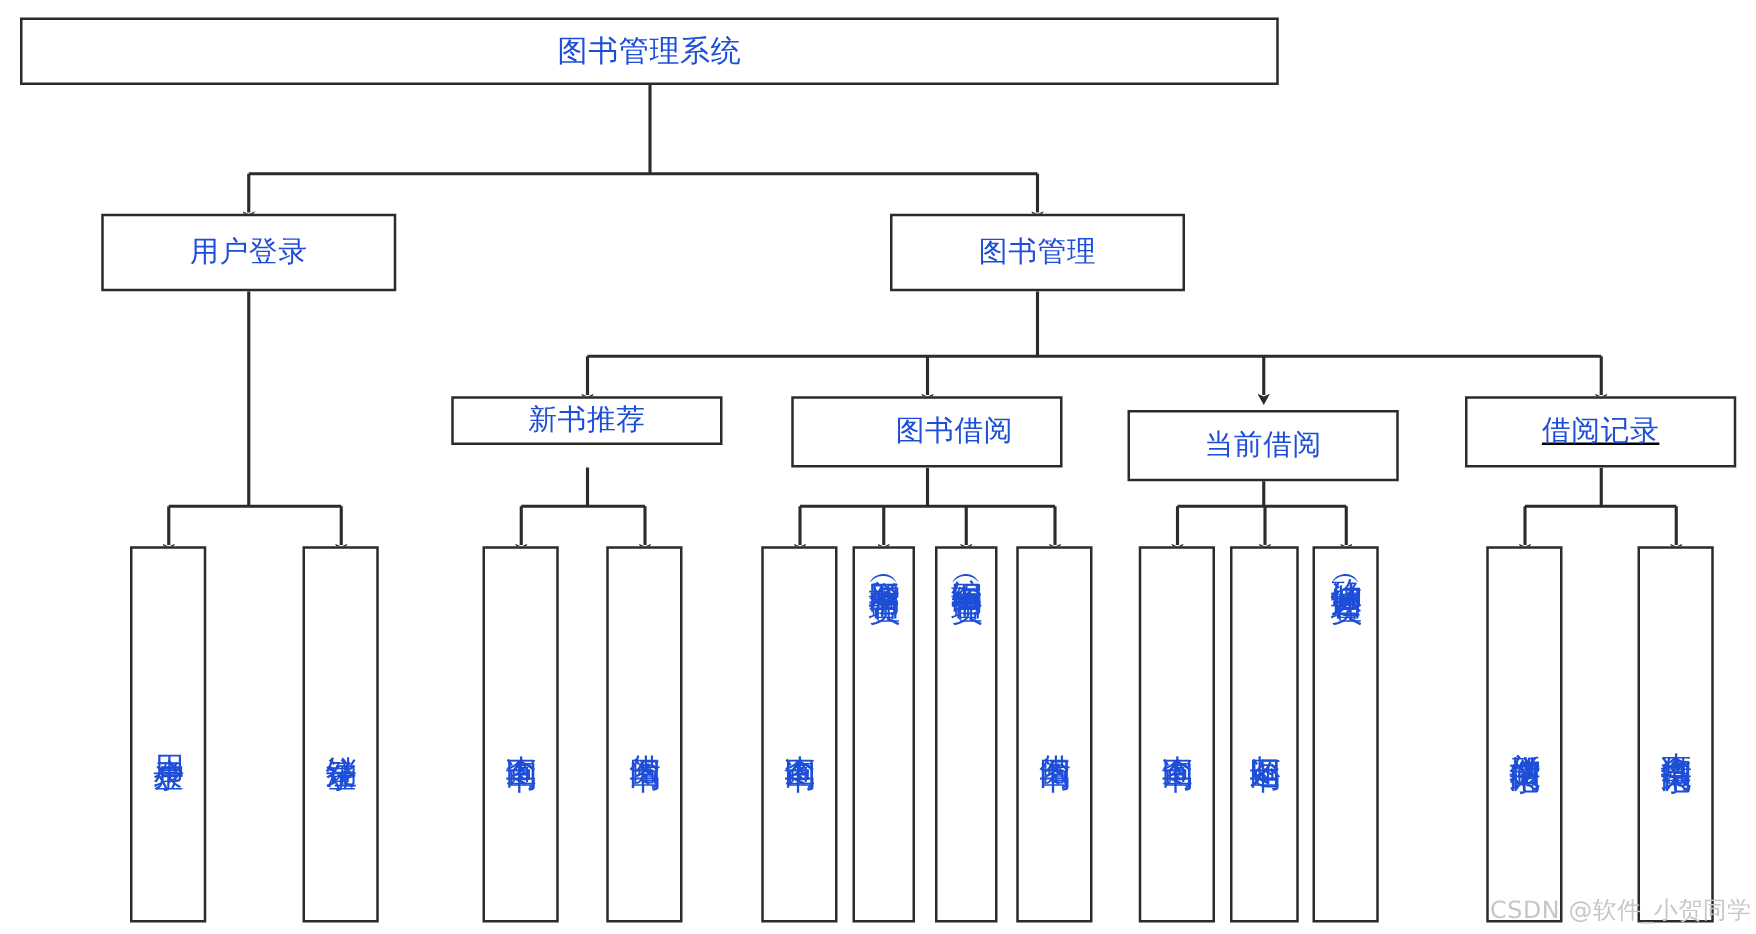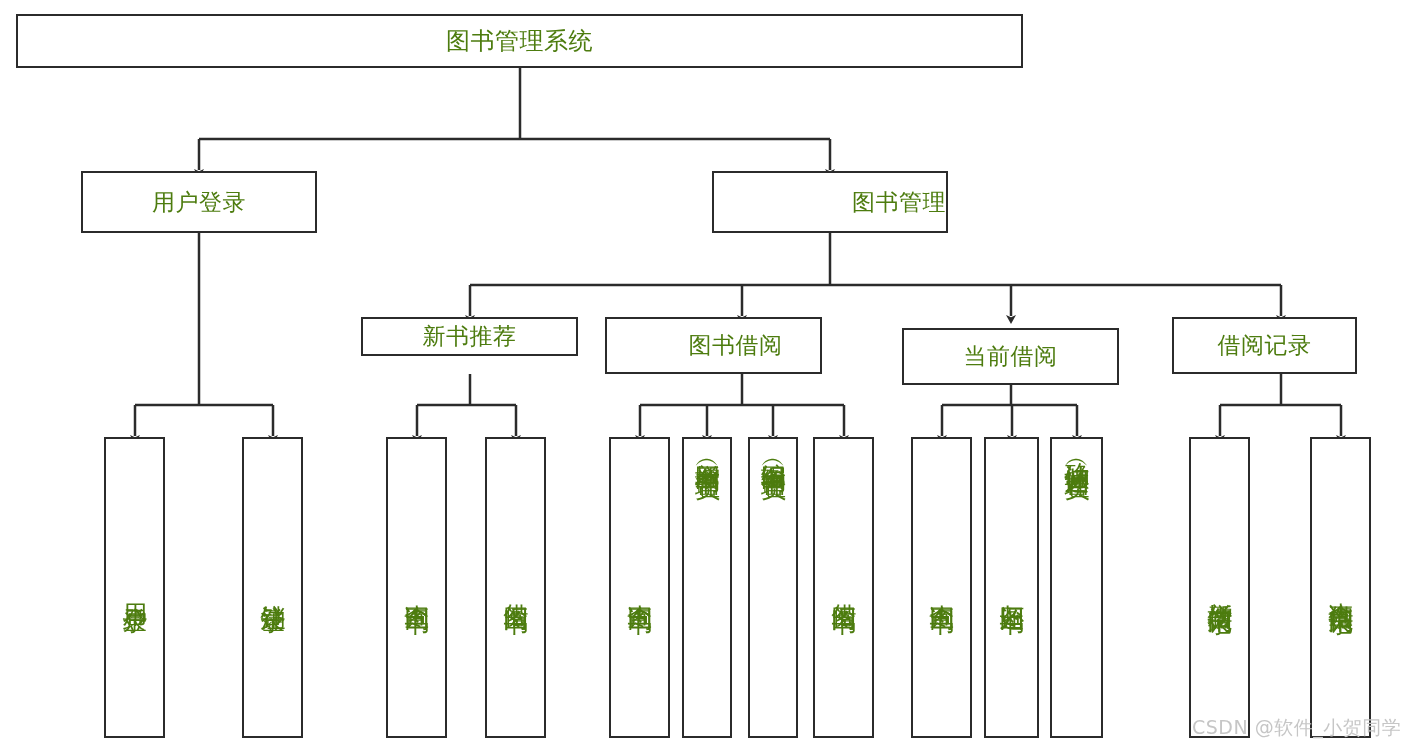--- a/index.html
+++ b/index.html
@@ -31,21 +31,21 @@
     position: absolute;
     box-sizing: border-box;
     background: #ffffff;
     border: 2.5px solid #2b2b2b;
     display: flex;
     align-items: center;
     justify-content: center;
     overflow: hidden;
   }
   .node-label {
-    color: #4d7c0f;
+    color: #1d4ed8;
     text-align: center;
     line-height: 1.0;
     white-space: nowrap;
   }
   .node.horizontal .node-label {
     font-size: 23px;
     letter-spacing: 0.5px;
   }
   .node.root .node-label {
     font-size: 24px;
@@ -123,33 +123,33 @@
         <path d="M1341,405 L1341,436" marker-end="url(#arrow)"></path>
       </g>
   </svg>
   <div id="node-layer">
       <div class="node horizontal root" style="left: 16px; top: 14px; width: 1007px; height: 54px;">
         <span class="node-label">图书管理系统</span>
       </div>
       <div class="node horizontal" style="left: 81px; top: 171px; width: 236px; height: 62px;">
         <span class="node-label">用户登录</span>
       </div>
-      <div class="node horizontal" style="left: 712px; top: 171px; width: 236px; height: 62px; justify-content: flex-end;">
+      <div class="node horizontal" style="left: 712px; top: 171px; width: 236px; height: 62px;">
         <span class="node-label">图书管理</span>
       </div>
       <div class="node horizontal" style="left: 361px; top: 317px; width: 217px; height: 39px;">
         <span class="node-label">新书推荐</span>
       </div>
-      <div class="node horizontal" style="left: 605px; top: 317px; width: 217px; height: 57px; padding-left: 44px;">
+      <div class="node horizontal" style="left: 633px; top: 317px; width: 217px; height: 57px; padding-left: 44px;">
         <span class="node-label">图书借阅</span>
       </div>
       <div class="node horizontal" style="left: 902px; top: 328px; width: 217px; height: 57px;">
         <span class="node-label">当前借阅</span>
       </div>
-      <div class="node horizontal" style="left: 1172px; top: 317px; width: 185px; height: 57px;">
+      <div class="node horizontal" style="left: 1172px; top: 317px; width: 217px; height: 57px; text-decoration: underline;">
         <span class="node-label">借阅记录</span>
       </div>
       <div class="node vertical center-text" style="left: 104px; top: 437px; width: 61px; height: 301px;">
         <span class="node-label">用户登录</span>
       </div>
       <div class="node vertical center-text" style="left: 242px; top: 437px; width: 61px; height: 301px;">
         <span class="node-label">注销登录</span>
       </div>
       <div class="node vertical center-text" style="left: 386px; top: 437px; width: 61px; height: 301px;">
         <span class="node-label">查询图书</span>

